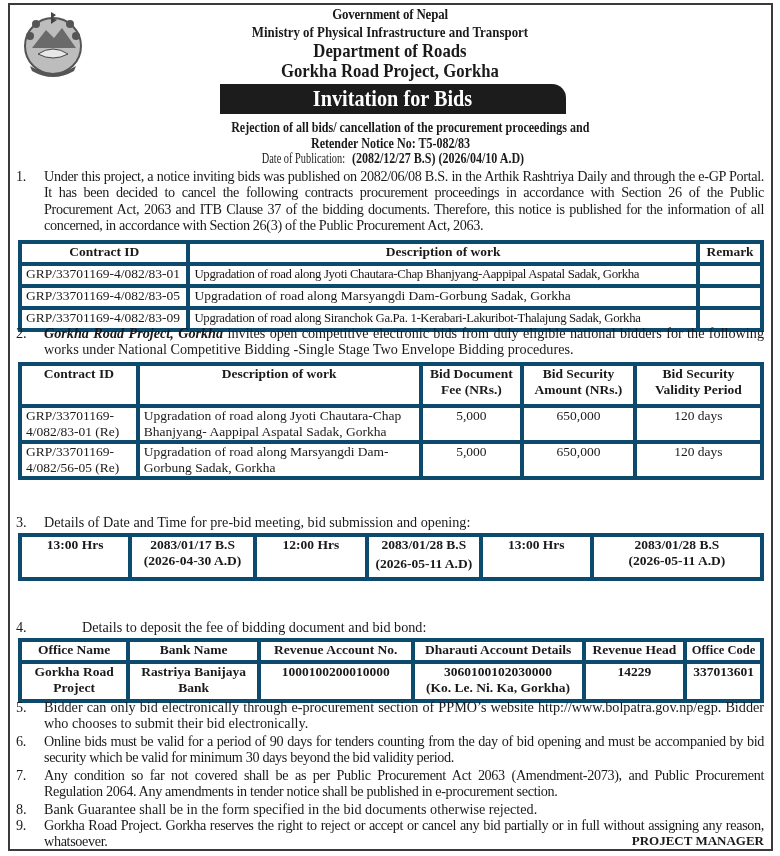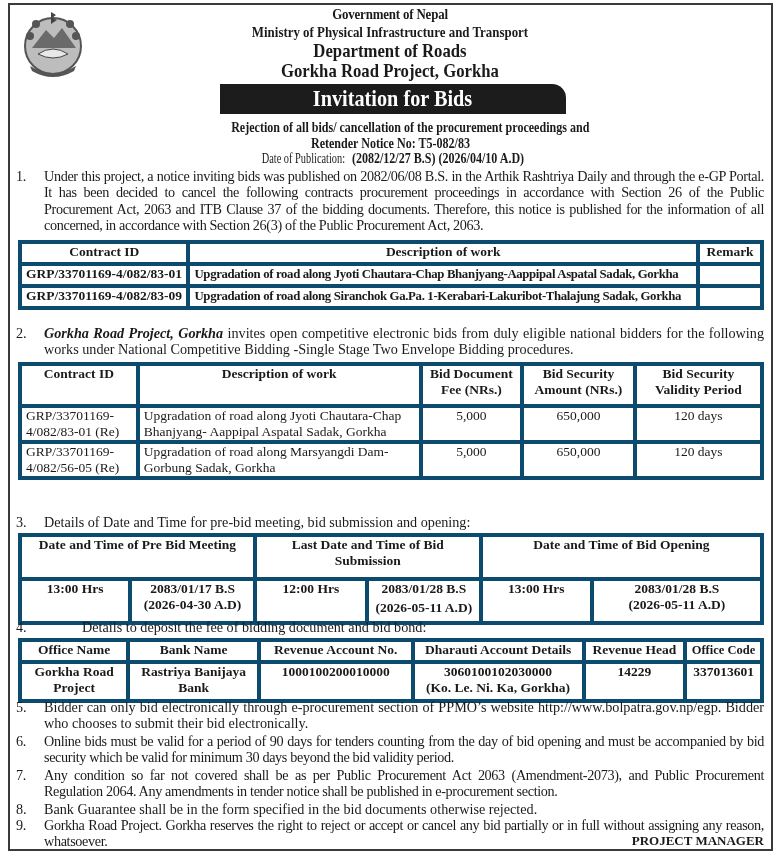--- a/index.html
+++ b/index.html
@@ -24,21 +24,21 @@
   .s1 span, .s2 span, .s3 span { display: inline-block; transform: scaleX(0.86); }
   .para { position: absolute; left: 16px; width: 748px; font-size: 14.2px; line-height: 16.4px;
           text-align: justify; }
   .para .num { position: absolute; left: 0; top: 0; }
   .para .txt { margin-left: 28px; display: block; }
   .cond { letter-spacing: -0.35px; }
   table { position: absolute; border-collapse: collapse; font-size: 13.5px; }
   td, th { border: 4px solid #0c4a6e; padding: 0 4px; vertical-align: top; line-height: 16px; }
   th { font-weight: bold; text-align: center; }
   .t1 { left: 18px; top: 240px; width: 746px; }
-  .t1 td { height: 18px; font-weight: bold; }
+  .t1 td { height: 18px; }
   .t1 th { height: 18px; }
   .t2 { left: 18px; top: 362px; width: 746px; }
   .t2 th { height: 38px; line-height: 16px; }
   .t2 td { height: 32px; }
   .t3 { left: 18px; top: 533px; width: 746px; font-weight: bold; }
   .t3 th { height: 40px; }
   .t3 td { height: 40px; text-align: center; }
   .t4 { left: 18px; top: 638px; width: 746px; font-weight: bold; }
   .t4 th { height: 18px; }
   .t4 td { height: 35px; text-align: center; }
@@ -89,20 +89,25 @@
     <th>Contract ID</th>
     <th>Description of work</th>
     <th>Remark</th>
   </tr>
   <tr>
     <td>GRP/33701169-4/082/83-01</td>
     <td class="cond" style="font-size:12.8px">Upgradation of road along Jyoti Chautara-Chap Bhanjyang-Aappipal Aspatal Sadak, Gorkha</td>
     <td></td>
   </tr>
   <tr>
+    <td>GRP/33701169-4/082/83-05</td>
+    <td>Upgradation of road along Marsyangdi Dam-Gorbung Sadak, Gorkha</td>
+    <td></td>
+  </tr>
+  <tr>
     <td>GRP/33701169-4/082/83-09</td>
     <td class="cond" style="font-size:12.8px">Upgradation of road along Siranchok Ga.Pa. 1-Kerabari-Lakuribot-Thalajung Sadak, Gorkha</td>
     <td></td>
   </tr>
 </tbody>
   </table>
 
 <div class="para" style="top:325px;">
   <span class="num">2.</span>
   <span class="txt"><b><i>Gorkha Road Project, Gorkha</i></b><span> invites open competitive electronic bids from duly eligible national bidders for the following works under National Competitive Bidding -Single Stage Two Envelope Bidding procedures.</span></span>
@@ -149,25 +154,20 @@
 <table class="t3">
   <colgroup>
       <col style="width:111px">
       <col style="width:125px">
       <col style="width:113px">
       <col style="width:114px">
       <col style="width:112px">
       <col style="width:171px">
     </colgroup>
   <tbody>
-      <tr>
-    <th colspan="2">Date and Time of Pre Bid Meeting</th>
-    <th colspan="2">Last Date and Time of Bid Submission</th>
-    <th colspan="2">Date and Time of Bid Opening</th>
-  </tr>
   <tr>
     <td>13:00 Hrs</td>
     <td><span>2083/01/17 B.S</span><br><span>(2026-04-30 A.D)</span></td>
     <td>12:00 Hrs</td>
     <td><span>2083/01/28 B.S</span><br><span style="line-height:22px">(2026-05-11 A.D)</span></td>
     <td>13:00 Hrs</td>
     <td><span>2083/01/28 B.S</span><br><span>(2026-05-11 A.D)</span></td>
   </tr>
 </tbody>
   </table>

